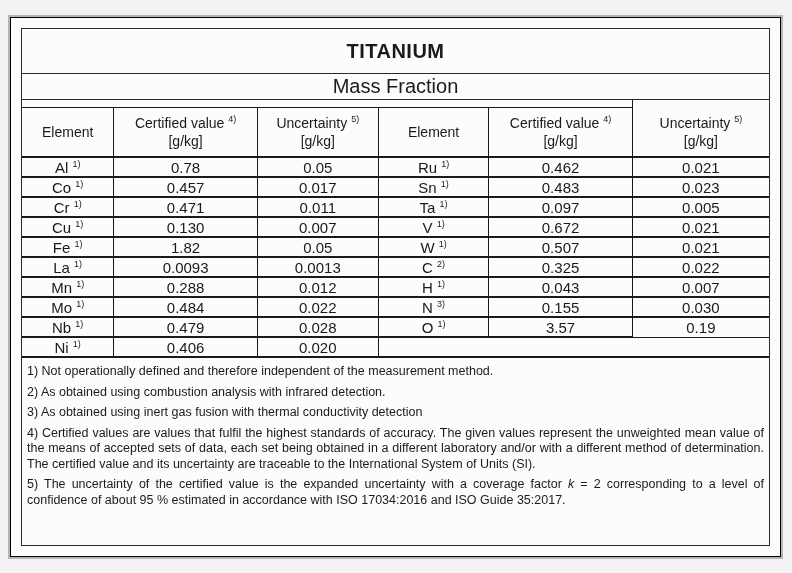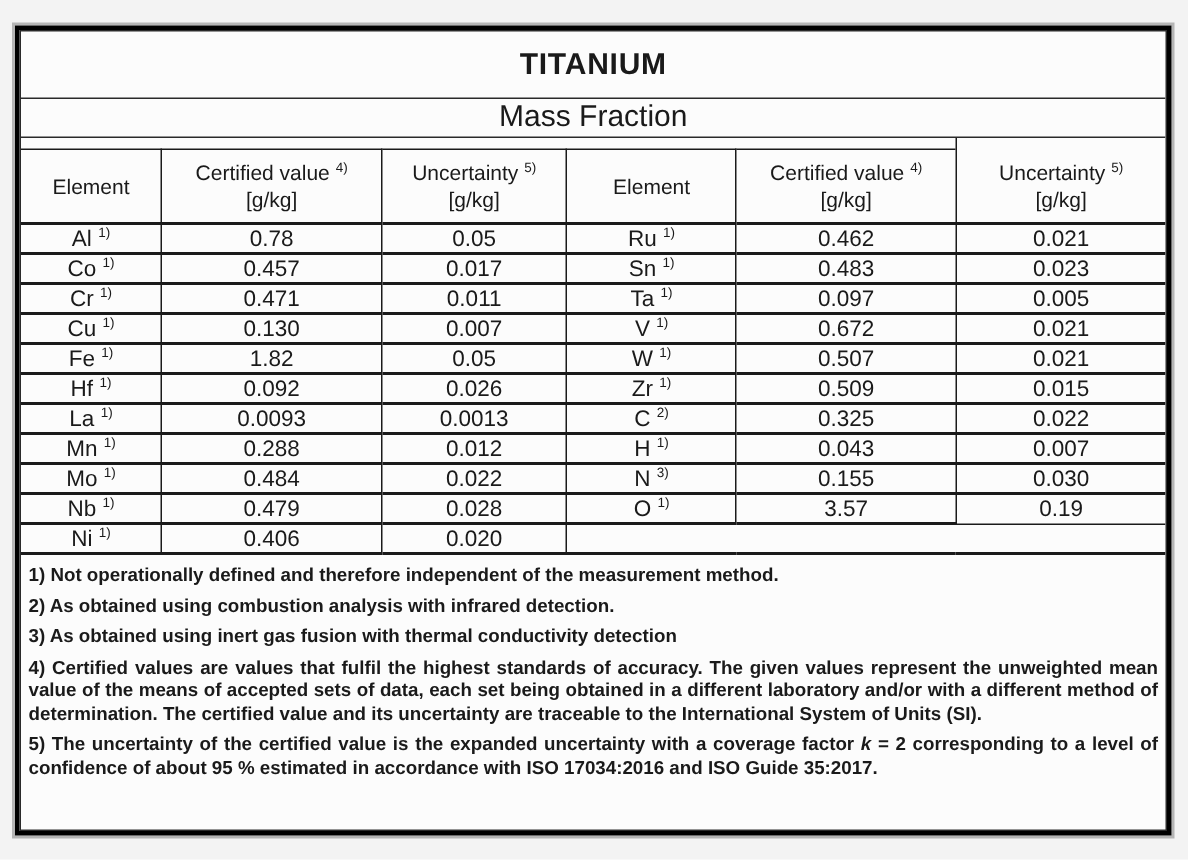--- a/index.html
+++ b/index.html
@@ -4,22 +4,22 @@
 <style>
   html,body{margin:0;padding:0;}
   body{
     width:792px;height:573px;overflow:hidden;position:relative;
     background:#f3f3f3;color:#1a1a1a;
     font-family:"Liberation Sans",sans-serif;
   }
   .frame-outer{
     position:absolute;left:10px;top:17px;width:771px;height:540px;
     box-sizing:border-box;background:#fcfcfc;
-    border:3px solid #000000;box-shadow:0 0 0 2px #b5b5b5;
-    padding:0;
+    border:1px solid #000000;box-shadow:0 0 0 2px #b5b5b5;
+    padding:10px;
   }
   .frame-inner{
     box-sizing:border-box;height:100%;
     border:1px solid #2a2a2a;
     display:flex;flex-direction:column;overflow:hidden;
   }
   .title-row{
     flex:none;height:44px;border-bottom:1px solid #2a2a2a;
     display:flex;align-items:center;justify-content:center;
     font-size:20px;font-weight:bold;letter-spacing:.5px;
@@ -43,21 +43,21 @@
     height:18px;padding:0 2px;white-space:nowrap;overflow:hidden;
   }
   .first{border-left:none !important;}
   .last{border-right:none !important;}
   tbody td.ghost{border:none;border-bottom:2px solid #1a1a1a;}
   tbody td.g1,tbody td.g2{border-top:2px solid #1a1a1a;}
   tbody td.g3{border-top:1px solid #1a1a1a;}
   tbody td.thin-bottom{border-bottom:1px solid #1a1a1a;margin-left:21px;}
   sup{font-size:9px;line-height:0;}
   .footnotes{flex:1;padding:1px 5px 0 5px;font-size:12.5px;line-height:15.5px;overflow:hidden;}
-  .footnotes p{margin:5px 0;font-weight:bold;}
+  .footnotes p{margin:5px 0;}
   .fn-just{text-align:justify;}
 </style>
 </head>
 <body>
 
 <div class="frame-outer">
   <div class="frame-inner">
 
     <div class="title-row">TITANIUM</div>
     <div class="subtitle-row">Mass Fraction</div>
@@ -124,28 +124,20 @@
           </tr>
           <tr>
             <td class="first"><span>Fe</span> <sup>1)</sup></td>
             <td>1.82</td>
             <td>0.05</td>
             <td><span>W</span> <sup>1)</sup></td>
             <td>0.507</td>
             <td class="last">0.021</td>
           </tr>
           <tr>
-            <td class="first"><span>Hf</span> <sup>1)</sup></td>
-            <td>0.092</td>
-            <td>0.026</td>
-            <td><span>Zr</span> <sup>1)</sup></td>
-            <td>0.509</td>
-            <td class="last">0.015</td>
-          </tr>
-          <tr>
             <td class="first"><span>La</span> <sup>1)</sup></td>
             <td>0.0093</td>
             <td>0.0013</td>
             <td><span>C</span> <sup>2)</sup></td>
             <td>0.325</td>
             <td class="last">0.022</td>
           </tr>
           <tr>
             <td class="first"><span>Mn</span> <sup>1)</sup></td>
             <td>0.288</td>

